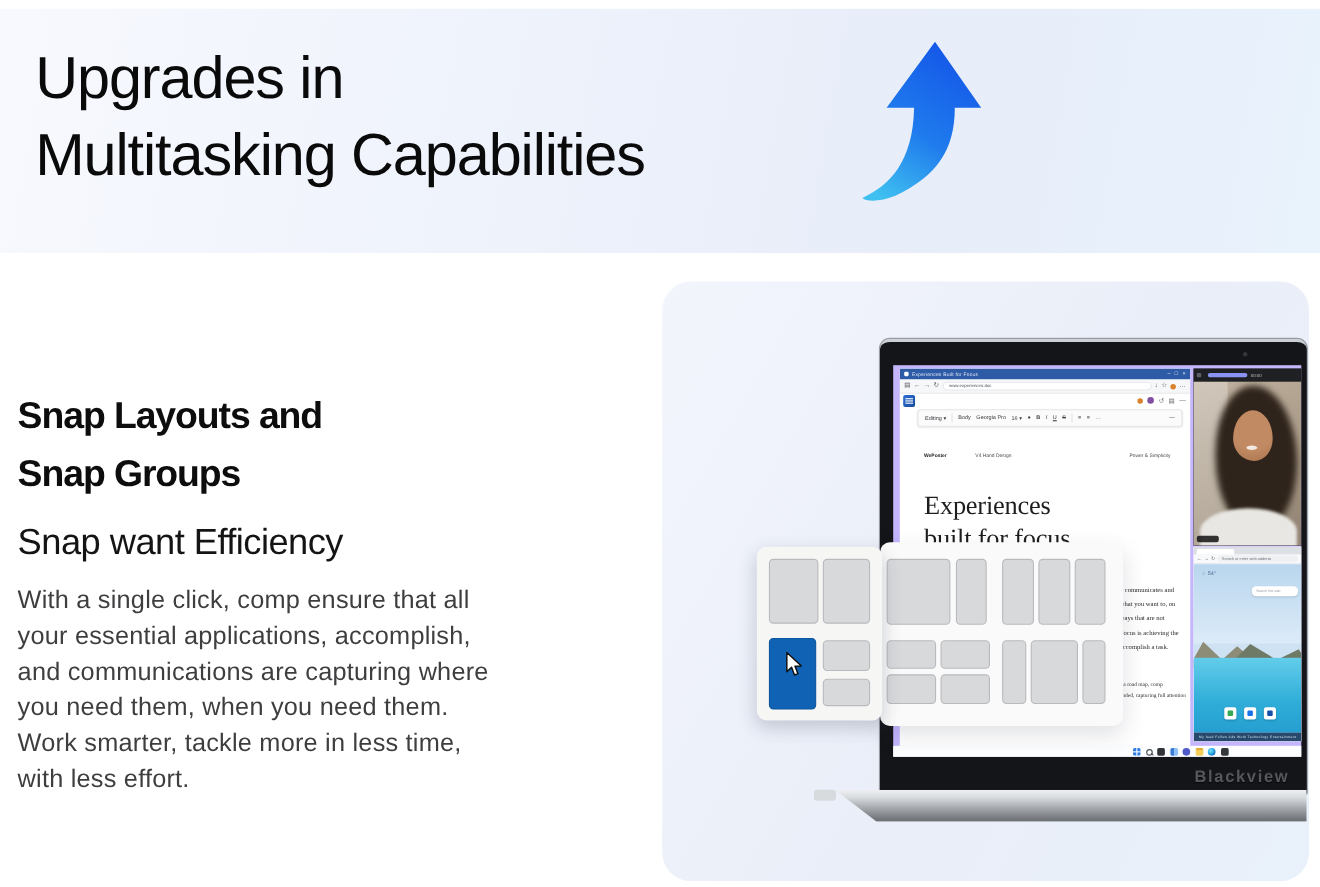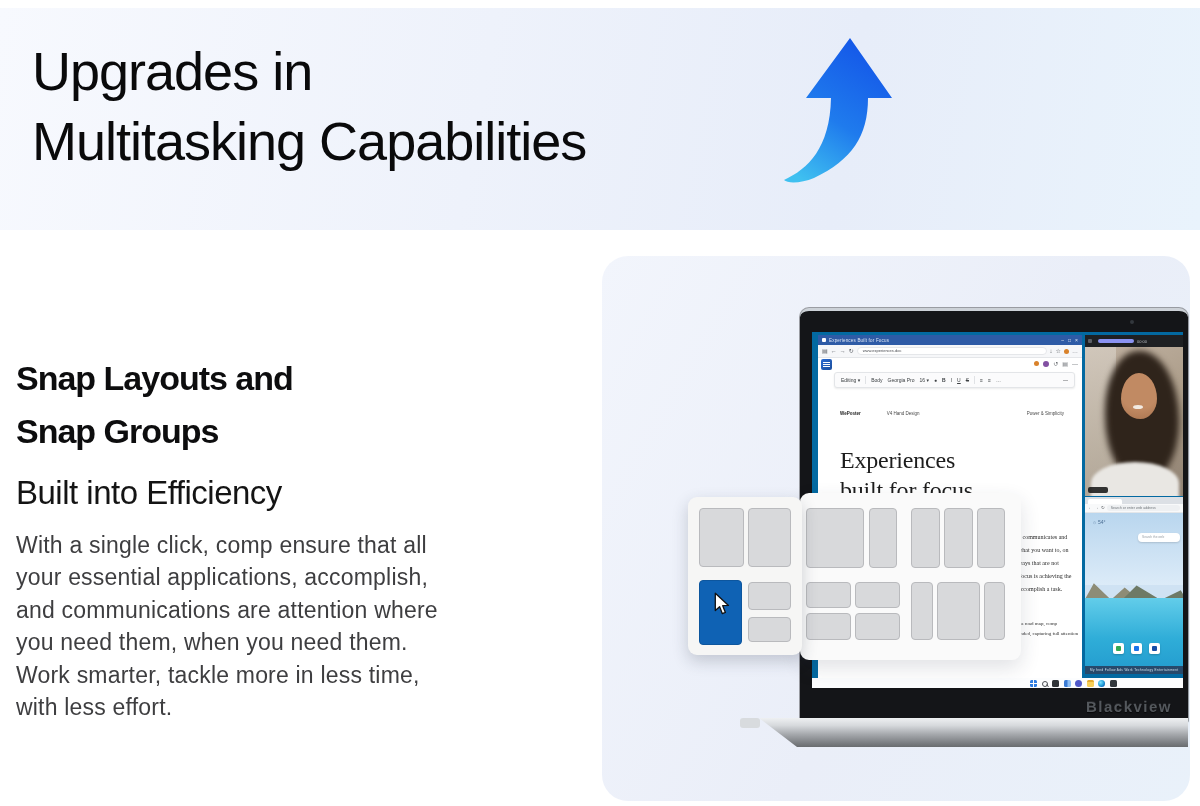--- a/index.html
+++ b/index.html
@@ -22,21 +22,21 @@
 
   
   .card { position:absolute; left:602px; top:256px; width:588px; height:545px; border-radius:26px;
           background:linear-gradient(120deg,#f2f5fc 0%, #eaeef8 55%, #e9f1fa 100%); overflow:hidden; }
 
   
   .screen { position:absolute; left:198px; top:52px; width:388px; height:414px; z-index:1;
             background:#141518; border-radius:9px 9px 2px 2px;
             border-top:3px solid #ccd1d7; box-shadow:0 0 0 1px rgba(0,0,0,.35); }
   .camera { position:absolute; left:330px; top:9px; width:4px; height:4px; border-radius:50%; background:#32373d; }
-  .screen-content { position:absolute; left:12px; top:21px; width:371px; height:356px; background:#0369a1; }
+  .screen-content { position:absolute; left:12px; top:21px; width:371px; height:356px; background:#c4b5fd; }
   .brand { position:absolute; right:16px; top:387px; font-size:15px; font-weight:700; color:#54585d;
            letter-spacing:1.5px; text-shadow:0 1px 1px rgba(0,0,0,.7), 0 -1px 0 rgba(255,255,255,.07); }
 
   .base-notch { position:absolute; left:138px; top:462px; width:20px; height:10px; background:#d8dbde; border-radius:3px; z-index:4; }
   .base { position:absolute; left:143px; top:462px; width:443px; height:29px; z-index:4;
           background:linear-gradient(180deg,#eef0f2 0%, #d6d9dc 26%, #a3a6aa 58%, #7b7e82 86%, #696c6f 100%);
           clip-path:polygon(14px 0, 100% 0, 100% 100%, 52px 100%); }
 
   
   .word { position:absolute; left:6px; top:3px; width:264px; height:343px; background:#fff; overflow:hidden; }
@@ -162,25 +162,25 @@
         <path d="M72 4 L114 64 L90 64 C90 102 74 126 36 144 C24 149 10 150 6 146 C30 135 52 114 53 64 L28 64 Z" fill="url(#ag)"></path>
       </svg>
     </div>
   </div>
 
   <div class="feature">
     <div class="h2">
       <div>Snap Layouts and</div>
       <div>Snap Groups</div>
     </div>
-    <div class="h3">Built into Efficiency</div>
+    <div class="h3">Snap want Efficiency</div>
     <div class="body-copy">
       <div>With a single click, comp ensure that all</div>
       <div>your essential applications, accomplish,</div>
-      <div>and communications are attention where</div>
+      <div>and communications are capturing where</div>
       <div>you need them, when you need them.</div>
       <div>Work smarter, tackle more in less time,</div>
       <div>with less effort.</div>
     </div>
   </div>
 
   <div class="card">
 
     <div class="screen">
       <div class="camera"></div>

